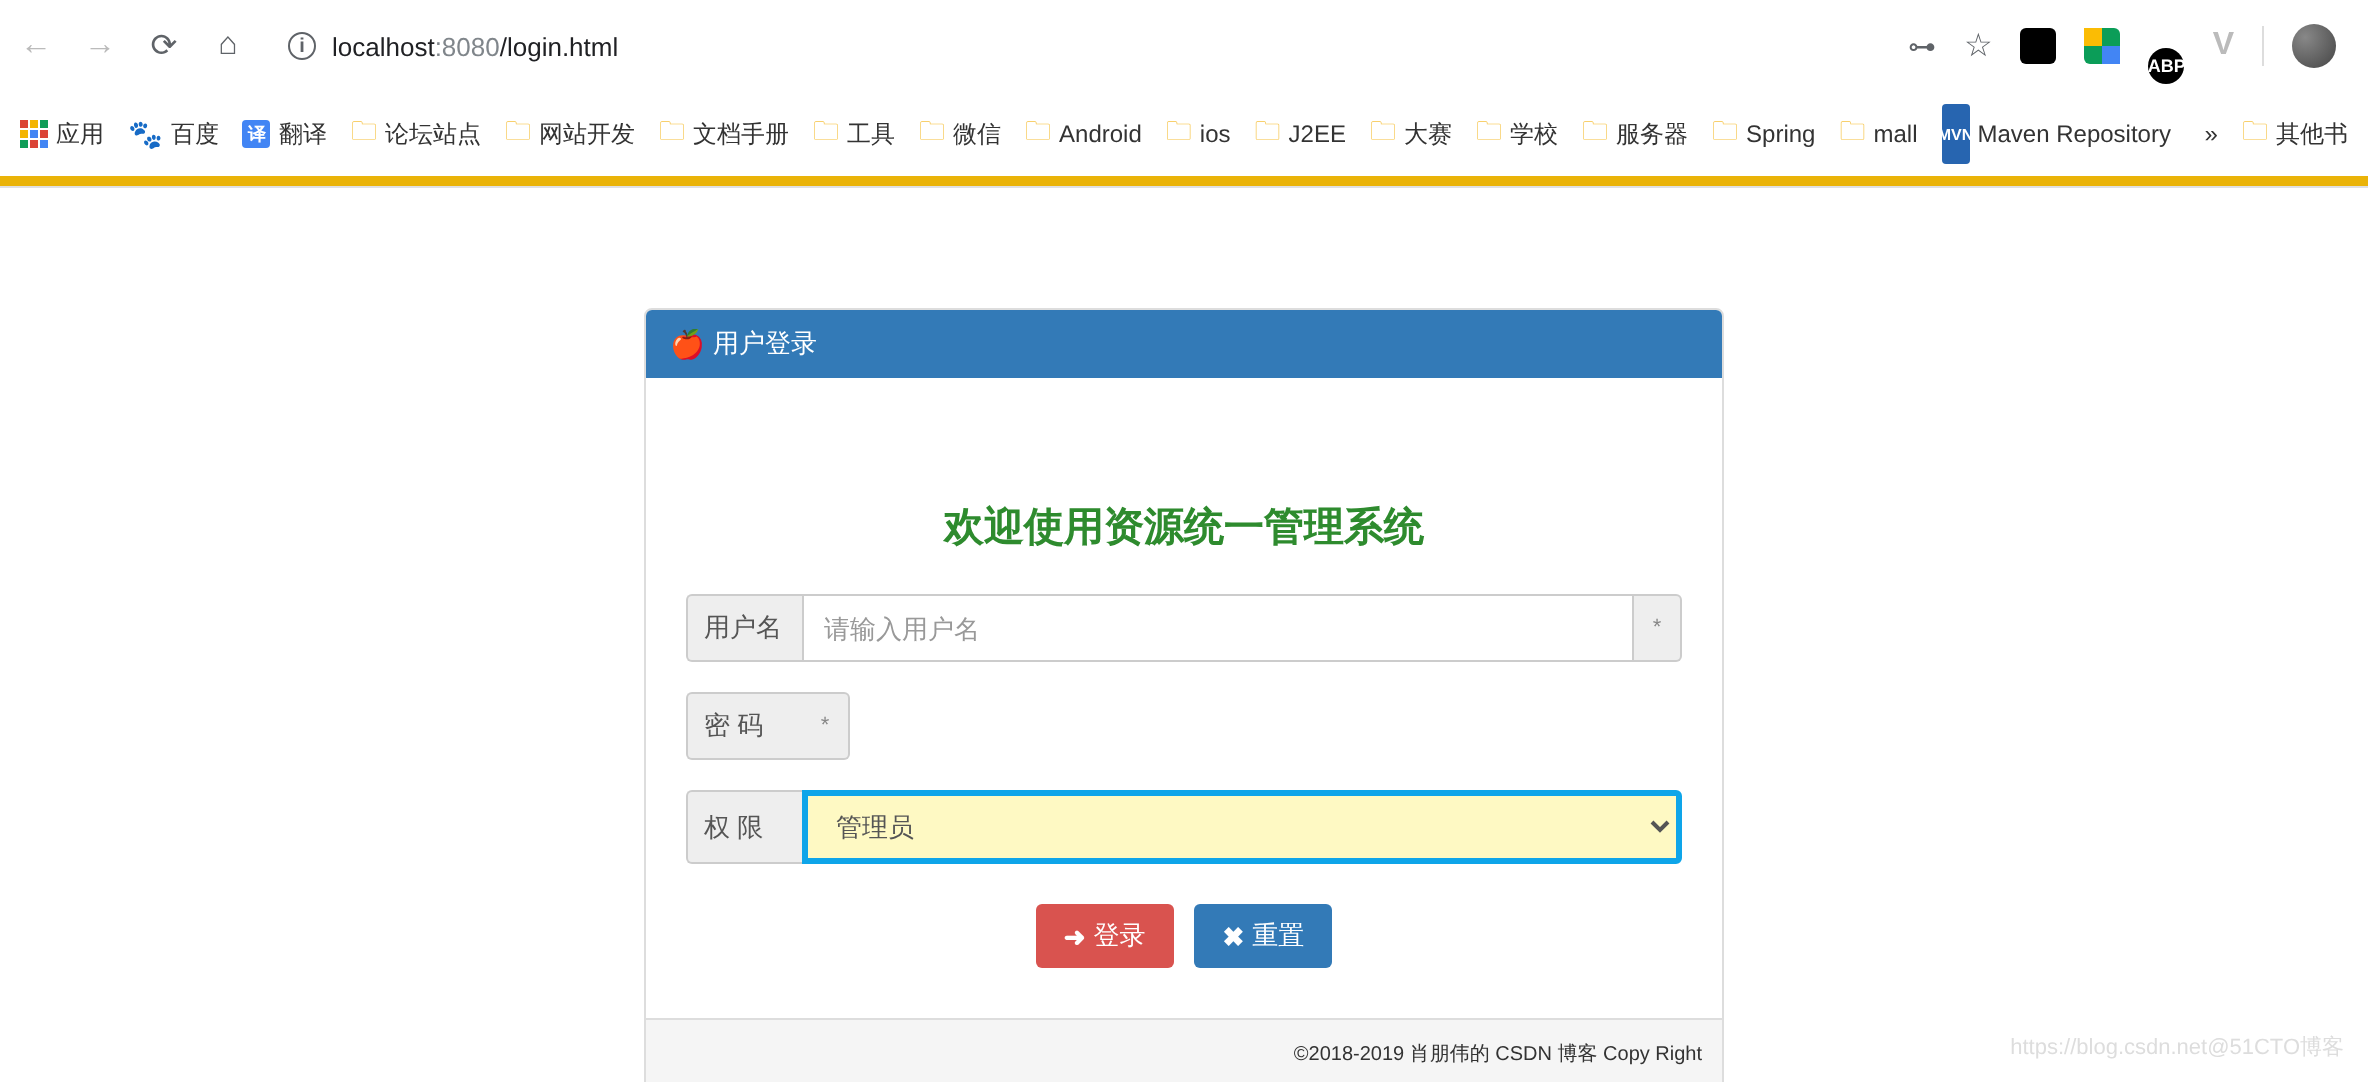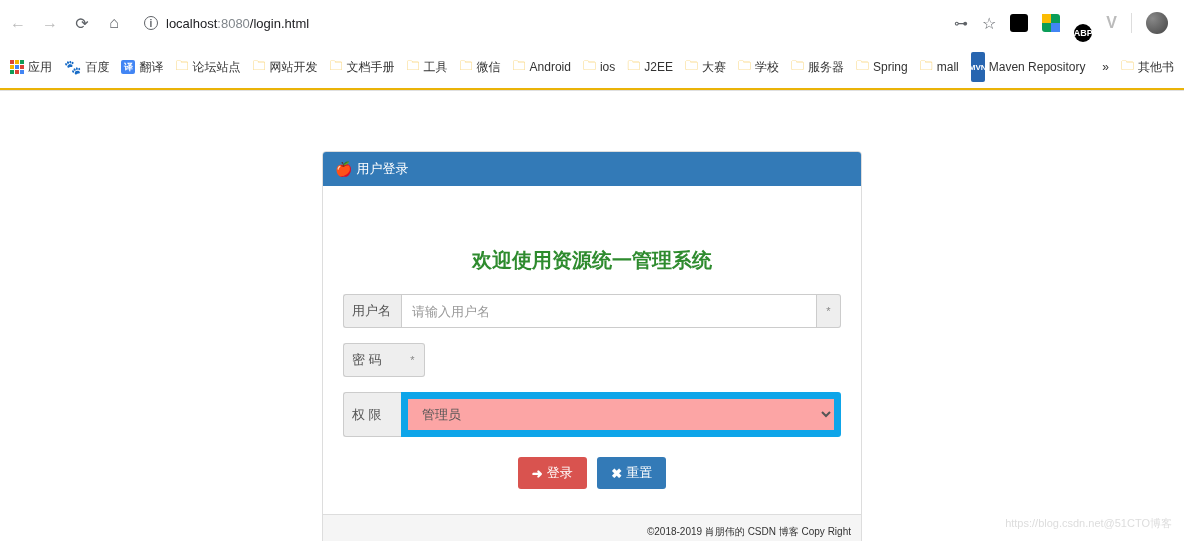--- a/index.html
+++ b/index.html
@@ -24,21 +24,21 @@
     .ext-green { background: #0b9d58; position: relative; }
     .ext-green::before, .ext-green::after { content: ""; position: absolute; }
     .ext-green::before { top: 0; left: 0; width: 9px; height: 9px; background: #fbbc04; }
     .ext-green::after { bottom: 0; right: 0; width: 9px; height: 9px; background: #4285f4; }
     .ext-red { background: #000000; color: #fff; font-size: 9px; font-weight: bold; display: flex; align-items: center; justify-content: center; border-radius: 50%; margin-top: 20px; }
     .ext-grey { color: #bbb; font-size: 16px; font-weight: bold; }
     .divider { width: 1px; height: 20px; background: #ddd; }
     .avatar { width: 22px; height: 22px; border-radius: 50%; background: radial-gradient(circle at 30% 30%, #888, #444); }
     
     
-    .bookmarks-bar { display: flex; align-items: center; padding: 6px 10px; gap: 12px; font-size: 12px; border-bottom: 2px solid #eab308; }
+    .bookmarks-bar { display: flex; align-items: center; padding: 6px 10px; gap: 12px; font-size: 12px; border-bottom: 5px solid #eab308; }
     .bookmark-item { display: flex; align-items: center; gap: 4px; color: #333; cursor: pointer; white-space: nowrap; }
     .apps-icon { display: inline-grid; grid-template-columns: repeat(3,4px); grid-template-rows: repeat(3,4px); gap: 1px; }
     .apps-icon span { background: #db4437; width: 4px; height: 4px; }
     .apps-icon span:nth-child(2),.apps-icon span:nth-child(4){background:#f4b400;}
     .apps-icon span:nth-child(3),.apps-icon span:nth-child(7){background:#0f9d58;}
     .apps-icon span:nth-child(5),.apps-icon span:nth-child(9){background:#4285f4;}
     .baidu-icon { color: #2932e1; font-size: 14px; }
     .trans-icon { background: #4285f4; color: #fff; width: 14px; height: 14px; font-size: 9px; display: inline-flex; align-items: center; justify-content: center; border-radius: 2px; font-weight: bold; }
     .folder-icon { color: #f6c345; font-size: 13px; }
     .mvn-icon { background: #2765b0; color: #fff; width: 14px; height: 30px; font-size: 8px; display: inline-flex; align-items: center; justify-content: center; border-radius: 2px; font-weight: bold; }
@@ -50,21 +50,21 @@
     .login-panel { width: 540px; border: 1px solid #ddd; border-radius: 4px; overflow: hidden; background: #fff; }
     .panel-header { background: #337ab7; color: #fff; padding: 8px 12px; font-size: 13px; display: flex; align-items: center; gap: 4px; }
     .apple-icon { font-size: 14px; }
     .panel-body { padding: 25px 20px; margin-top: 36px; }
     .welcome-title { text-align: center; color: #2e8b2e; font-size: 20px; margin-bottom: 20px; }
     .form-row { display: flex; margin-bottom: 15px; border-radius: 10px; }
     .form-label { width: 58px; background: #eee; border: 1px solid #ccc; border-right: none; padding: 7px 8px; font-size: 13px; color: #555; display: flex; align-items: center; justify-content: space-between; border-radius: 3px 0 0 3px; }
     .form-input { flex: 1; border: 1px solid #ccc; padding: 6px 10px; font-size: 13px; color: #555; outline: none; }
     .form-input::placeholder { color: #999; }
     .form-addon { width: 24px; background: #eee; border: 1px solid #ccc; border-left: none; display: flex; align-items: center; justify-content: center; color: #888; font-size: 11px; border-radius: 0 3px 3px 0; }
-    .form-select { flex: 1; border: 7px solid #0ea5e9; padding: 7px 10px; font-size: 13px; color: #555; background: #fca5a5; border-radius: 0 3px 3px 0; }
+    .form-select { flex: 1; border: 3px solid #0ea5e9; padding: 7px 10px; font-size: 13px; color: #555; background: #fef9c3; border-radius: 0 3px 3px 0; }
     .btn-row { text-align: center; margin-top: 20px; }
     .btn { display: inline-flex; align-items: center; gap: 4px; padding: 7px 14px; border: none; border-radius: 3px; font-size: 13px; color: #fff; cursor: pointer; margin: 0 3px; }
     .btn-login { background: #d9534f; }
     .btn-reset { background: #337ab7; }
     .btn-icon { font-weight: bold; }
     .panel-footer { background: #f5f5f5; border-top: 1px solid #ddd; text-align: right; padding: 10px; font-size: 10px; color: #333; }
     
     .watermark { position: fixed; bottom: 10px; right: 12px; color: #ddd; font-size: 11px; }
   </style>
 </head>

